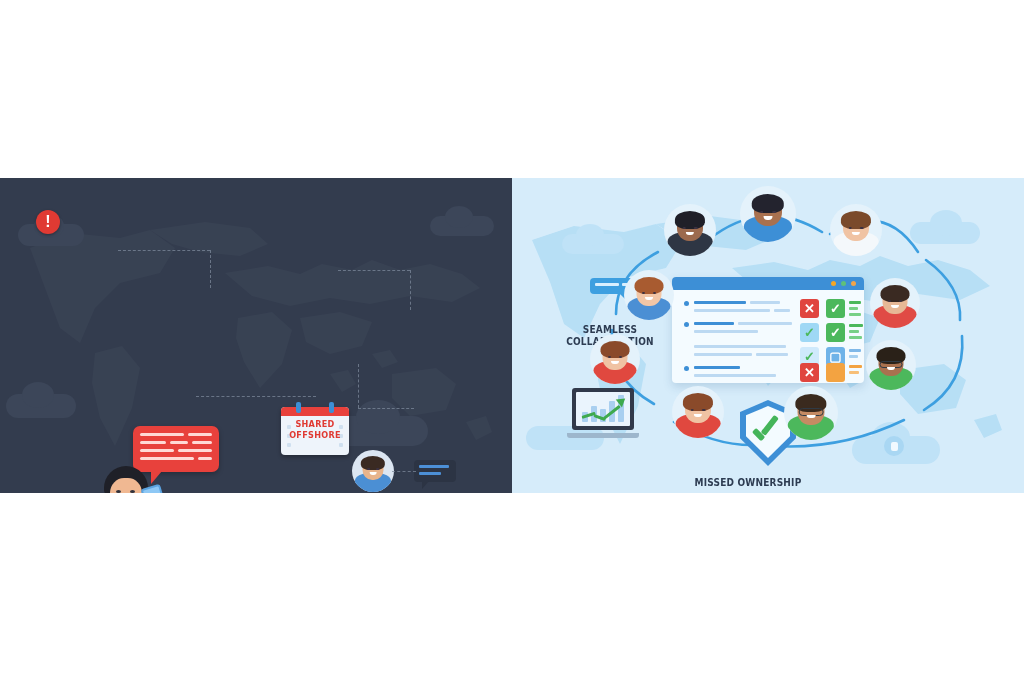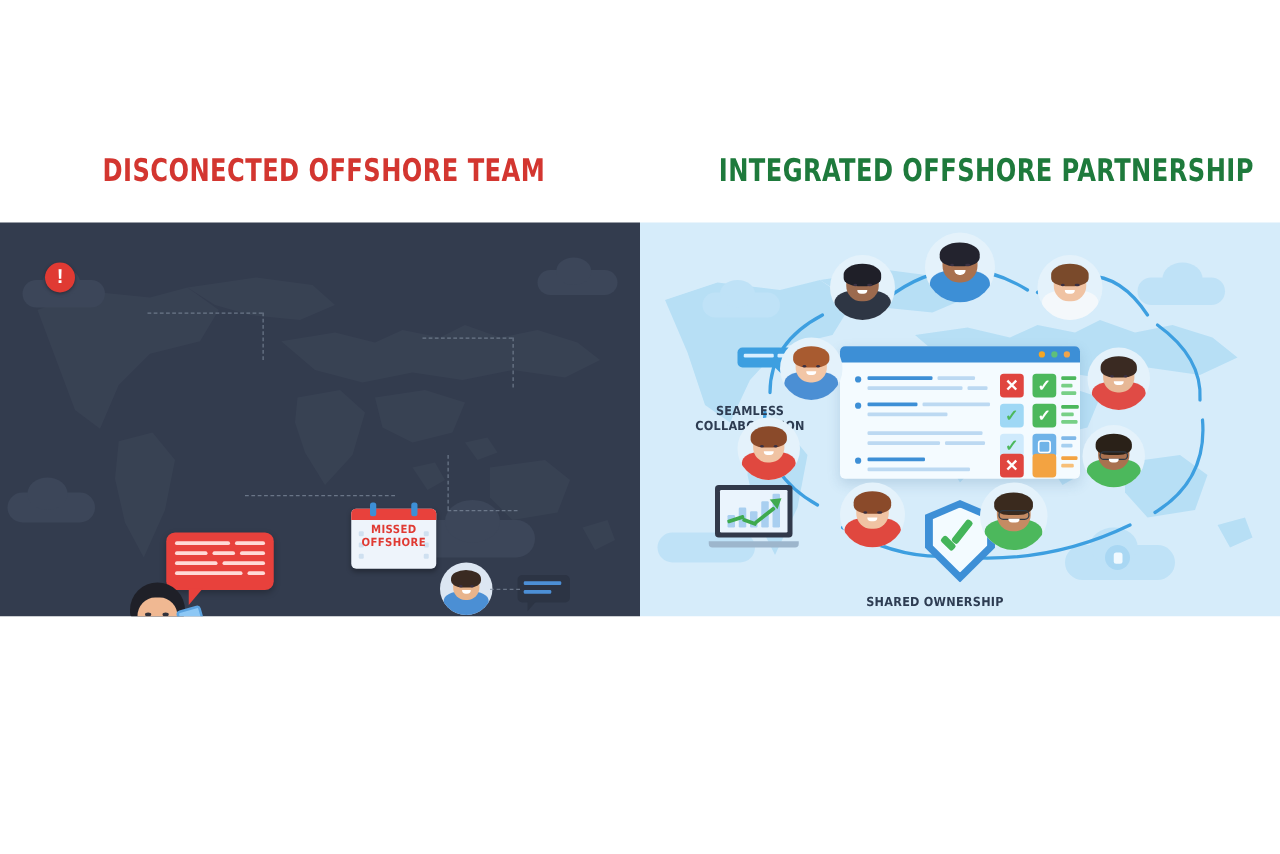--- a/index.html
+++ b/index.html
@@ -135,24 +135,20 @@
   .av .eyes i{position:absolute;top:0;width:22%;height:100%;background:#3a3042;border-radius:50%;}
   .av .eyes i:first-child{left:0;} .av .eyes i:last-child{right:0;}
   .av .glasses{position:absolute;left:50%;top:41%;transform:translateX(-50%);
     width:42%;height:11%;border:1.6px solid #2f3a45;border-radius:4px;}
 </style>
 </head>
 <body>
 
 <div class="stage">
 
-  <div class="titles">
-    <div class="title title-left">DISCONECTED OFFSHORE TEAM</div>
-    <div class="title title-right">INTEGRATED OFFSHORE PARTNERSHIP</div>
-  </div>
 
   <div class="panel panel-left">
 
     <svg class="map-dark" viewBox="0 0 512 315" preserveAspectRatio="none">
       <g fill="#3e4859">
         <path d="M30 70 L70 55 L120 60 L150 52 L175 70 L160 95 L120 105 L95 130 L80 165 L60 150 L45 110 Z"></path>
         <path d="M150 52 L205 44 L250 50 L268 66 L240 78 L200 74 L172 66 Z"></path>
         <path d="M95 175 L122 168 L140 190 L132 230 L115 268 L100 240 L92 205 Z"></path>
         <path d="M225 95 L268 88 L300 96 L322 86 L352 92 L372 82 L400 92 L430 86 L462 96 L480 110
                  L452 124 L410 118 L370 126 L330 120 L290 128 L252 118 Z"></path>
@@ -202,21 +198,21 @@
       <div class="cal-head"></div>
       <div class="cal-clip" style="left:15px;"></div>
       <div class="cal-clip" style="left:48px;"></div>
       <div class="cal-dot" style="left:6px;top:18px;"></div>
       <div class="cal-dot" style="left:6px;top:27px;"></div>
       <div class="cal-dot" style="left:6px;top:36px;"></div>
       <div class="cal-dot" style="left:58px;top:18px;"></div>
       <div class="cal-dot" style="left:58px;top:27px;"></div>
       <div class="cal-dot" style="left:58px;top:36px;"></div>
       <div class="cal-text">
-        <div>MISSED</div>
+        <div>SHARED</div>
         <div>OFFSHORE</div>
       </div>
     </div>
 
     <div style="position:absolute;left:88px;top:288px;width:76px;height:200px;">
       <div style="position:absolute;left:16px;top:0;width:44px;height:30px;background:#1f2028;border-radius:22px 22px 6px 6px;"></div>
       <div style="position:absolute;left:22px;top:12px;width:32px;height:34px;background:#f0b892;border-radius:44%;"></div>
       <div style="position:absolute;left:28px;top:24px;width:5px;height:3px;background:#31323c;border-radius:50%;"></div>
       <div style="position:absolute;left:42px;top:24px;width:5px;height:3px;background:#31323c;border-radius:50%;"></div>
 
@@ -276,25 +272,25 @@
         <path d="M318 56 Q372 22 406 74"></path>
         <path d="M146 74 Q104 96 104 136"></path>
         <path d="M414 82 Q450 108 448 142"></path>
         <path d="M100 152 Q96 200 142 226"></path>
         <path d="M450 158 Q454 206 412 232"></path>
         <path d="M162 244 Q210 272 256 266"></path>
         <path d="M262 268 Q330 272 392 242"></path>
       </g>
     </svg>
 
-    <div class="lbl-dark" style="left:32px;top:146px;width:112px;">
+    <div class="lbl-dark" style="left:42px;top:146px;width:112px;">
       <div>SEAMLESS</div>
       <div>COLLABORATION</div>
     </div>
-    <div class="lbl-dark" style="left:148px;top:299px;width:176px;">SHARED OWNERSHIP</div>
+    <div class="lbl-dark" style="left:148px;top:299px;width:176px;">MISSED OWNERSHIP</div>
 
     <div class="chat-blue" style="left:78px;top:100px;width:44px;height:16px;">
       <div class="cb-line" style="left:5px;top:5px;width:24px;"></div>
       <div class="cb-line" style="left:32px;top:5px;width:7px;"></div>
     </div>
     <div class="pin" style="left:290px;top:214px;"></div>
 
     <div class="dashwin" style="left:160px;top:99px;width:192px;height:106px;">
       <div class="dw-bar"></div>
       <div class="dw-dot" style="right:8px;background:#f0a44a;"></div>

